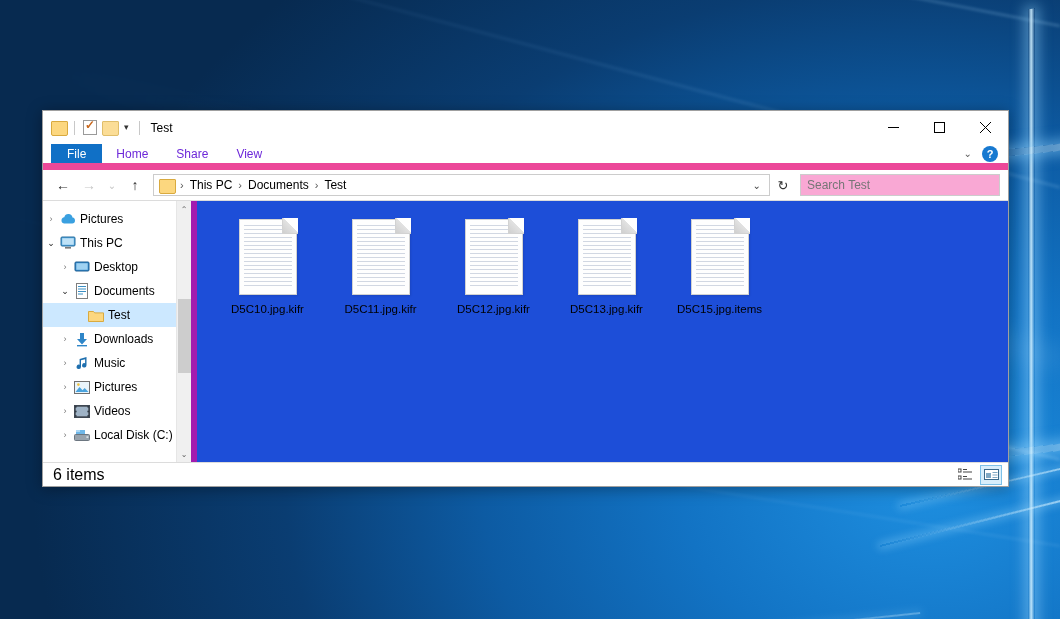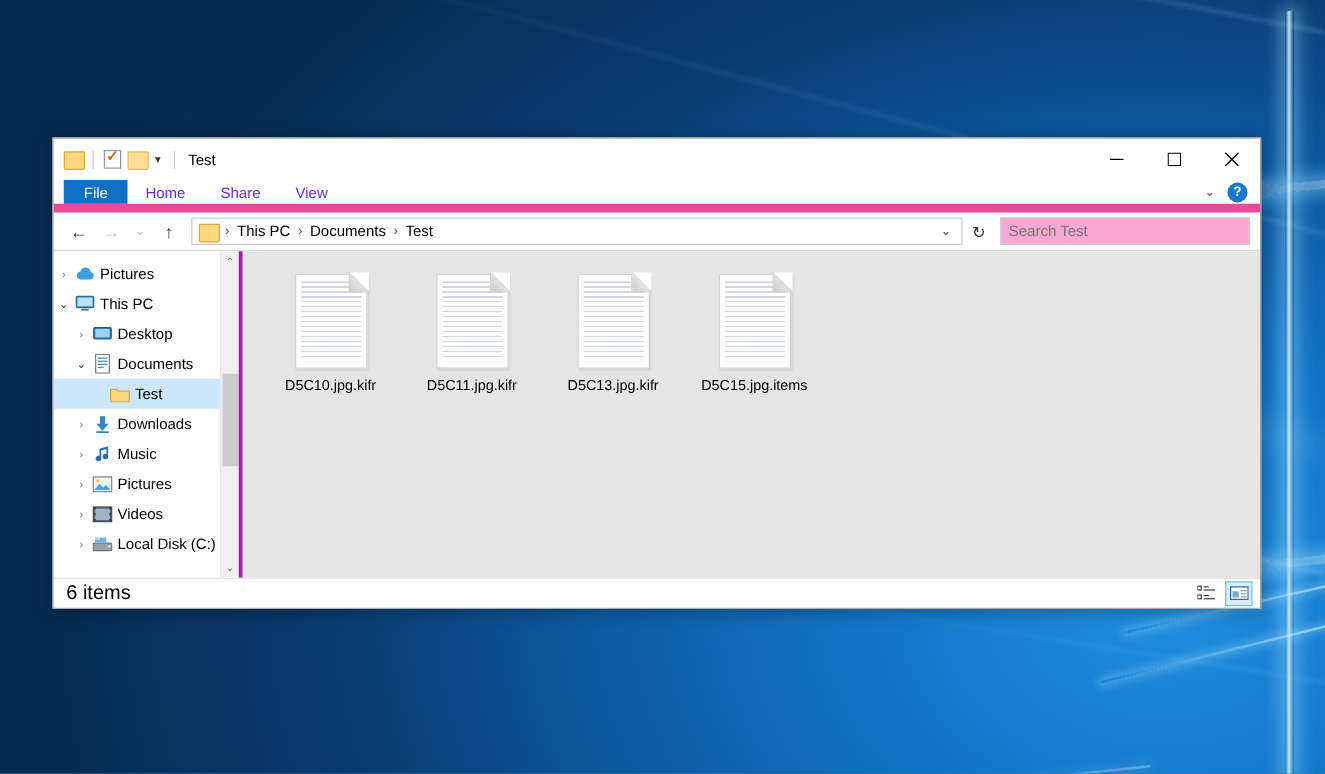--- a/index.html
+++ b/index.html
@@ -235,22 +235,22 @@
   }
   .sb-track { flex: 1 1 auto; width: 15px; position: relative; }
   .sb-thumb {
     position: absolute; left: 1px; width: 13px;
     top: 36%; height: 32%;
     background: #cdcdcd;
   }
 
   .content {
     flex: 1 1 auto;
-    background: #e5e5e5;
-    border-left: 3px solid #a21caf;
+    background: #1d4ed8;
+    border-left: 6px solid #a21caf;
     position: relative;
     overflow: hidden;
   }
   .filegrid {
     display: flex; flex-wrap: wrap;
     padding: 12px 0 0 14px;
     gap: 0;
   }
   .fileitem {
     width: 113px;
@@ -543,20 +543,29 @@
               <div class="fname">D5C10.jpg.kifr</div>
             </div>
             <div class="fileitem">
               <div class="doc-ico">
                 <div class="doc-body"></div>
                 <div class="doc-lines"></div>
                 <div class="doc-fold-mask"></div>
                 <div class="doc-fold"></div>
               </div>
               <div class="fname">D5C11.jpg.kifr</div>
+            </div>
+            <div class="fileitem">
+              <div class="doc-ico">
+                <div class="doc-body"></div>
+                <div class="doc-lines"></div>
+                <div class="doc-fold-mask"></div>
+                <div class="doc-fold"></div>
+              </div>
+              <div class="fname">D5C12.jpg.kifr</div>
             </div>
             <div class="fileitem">
               <div class="doc-ico">
                 <div class="doc-body"></div>
                 <div class="doc-lines"></div>
                 <div class="doc-fold-mask"></div>
                 <div class="doc-fold"></div>
               </div>
               <div class="fname">D5C13.jpg.kifr</div>
             </div>

